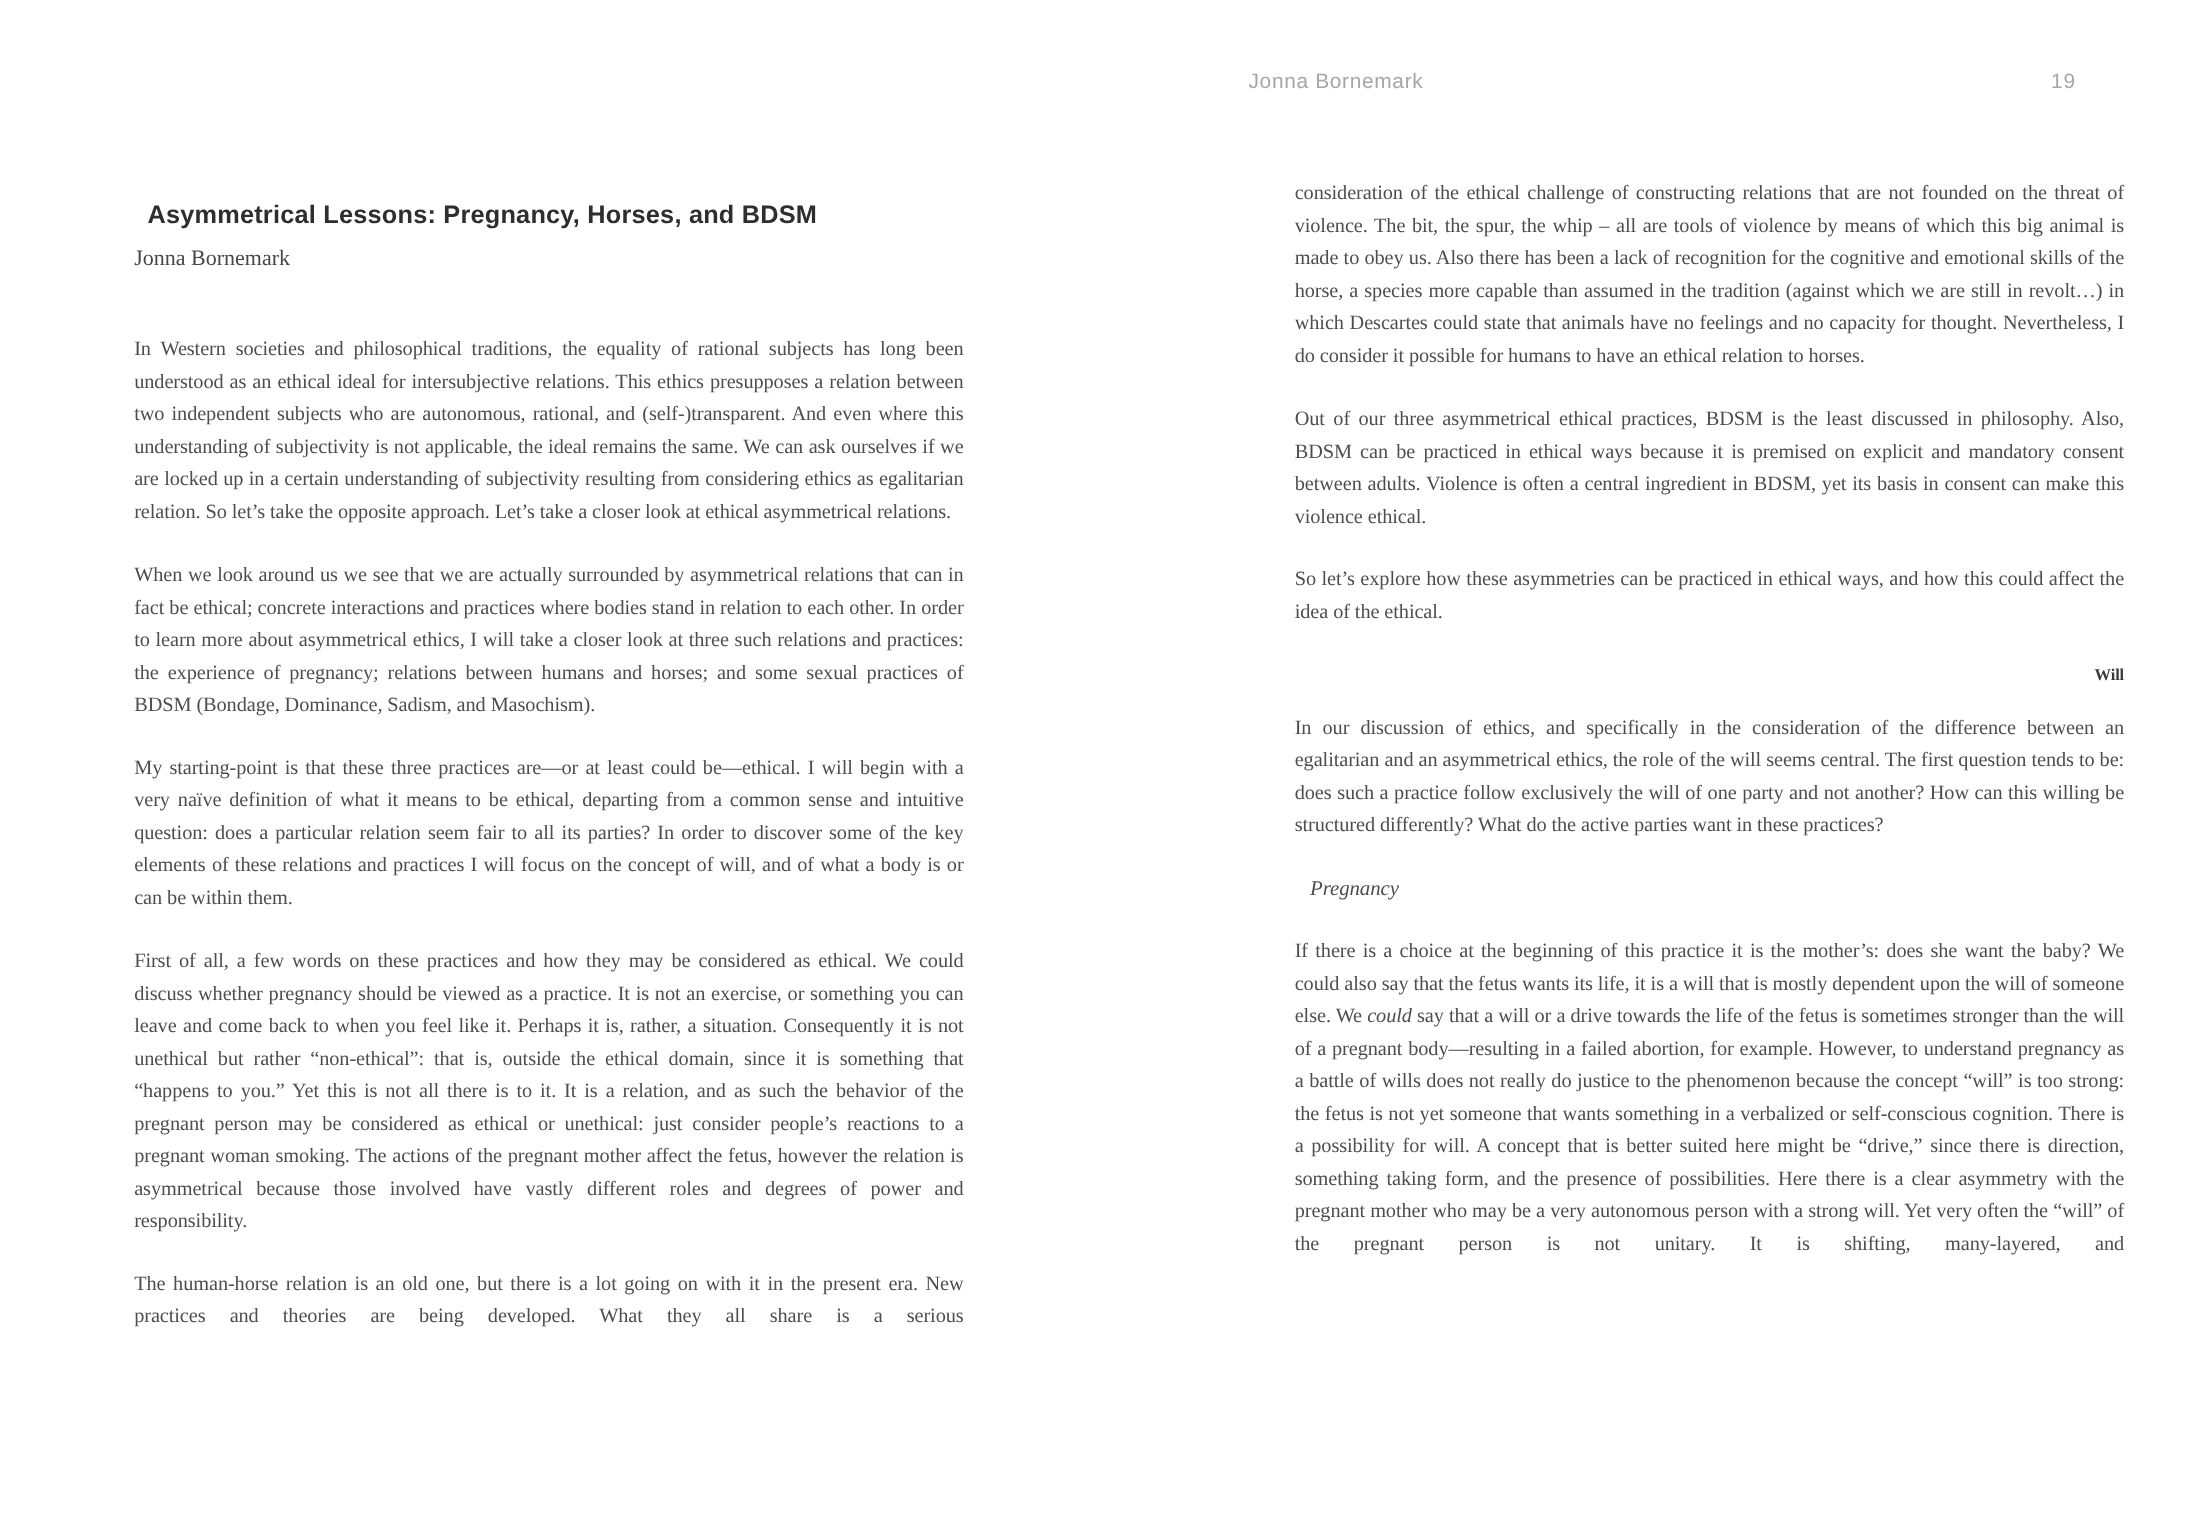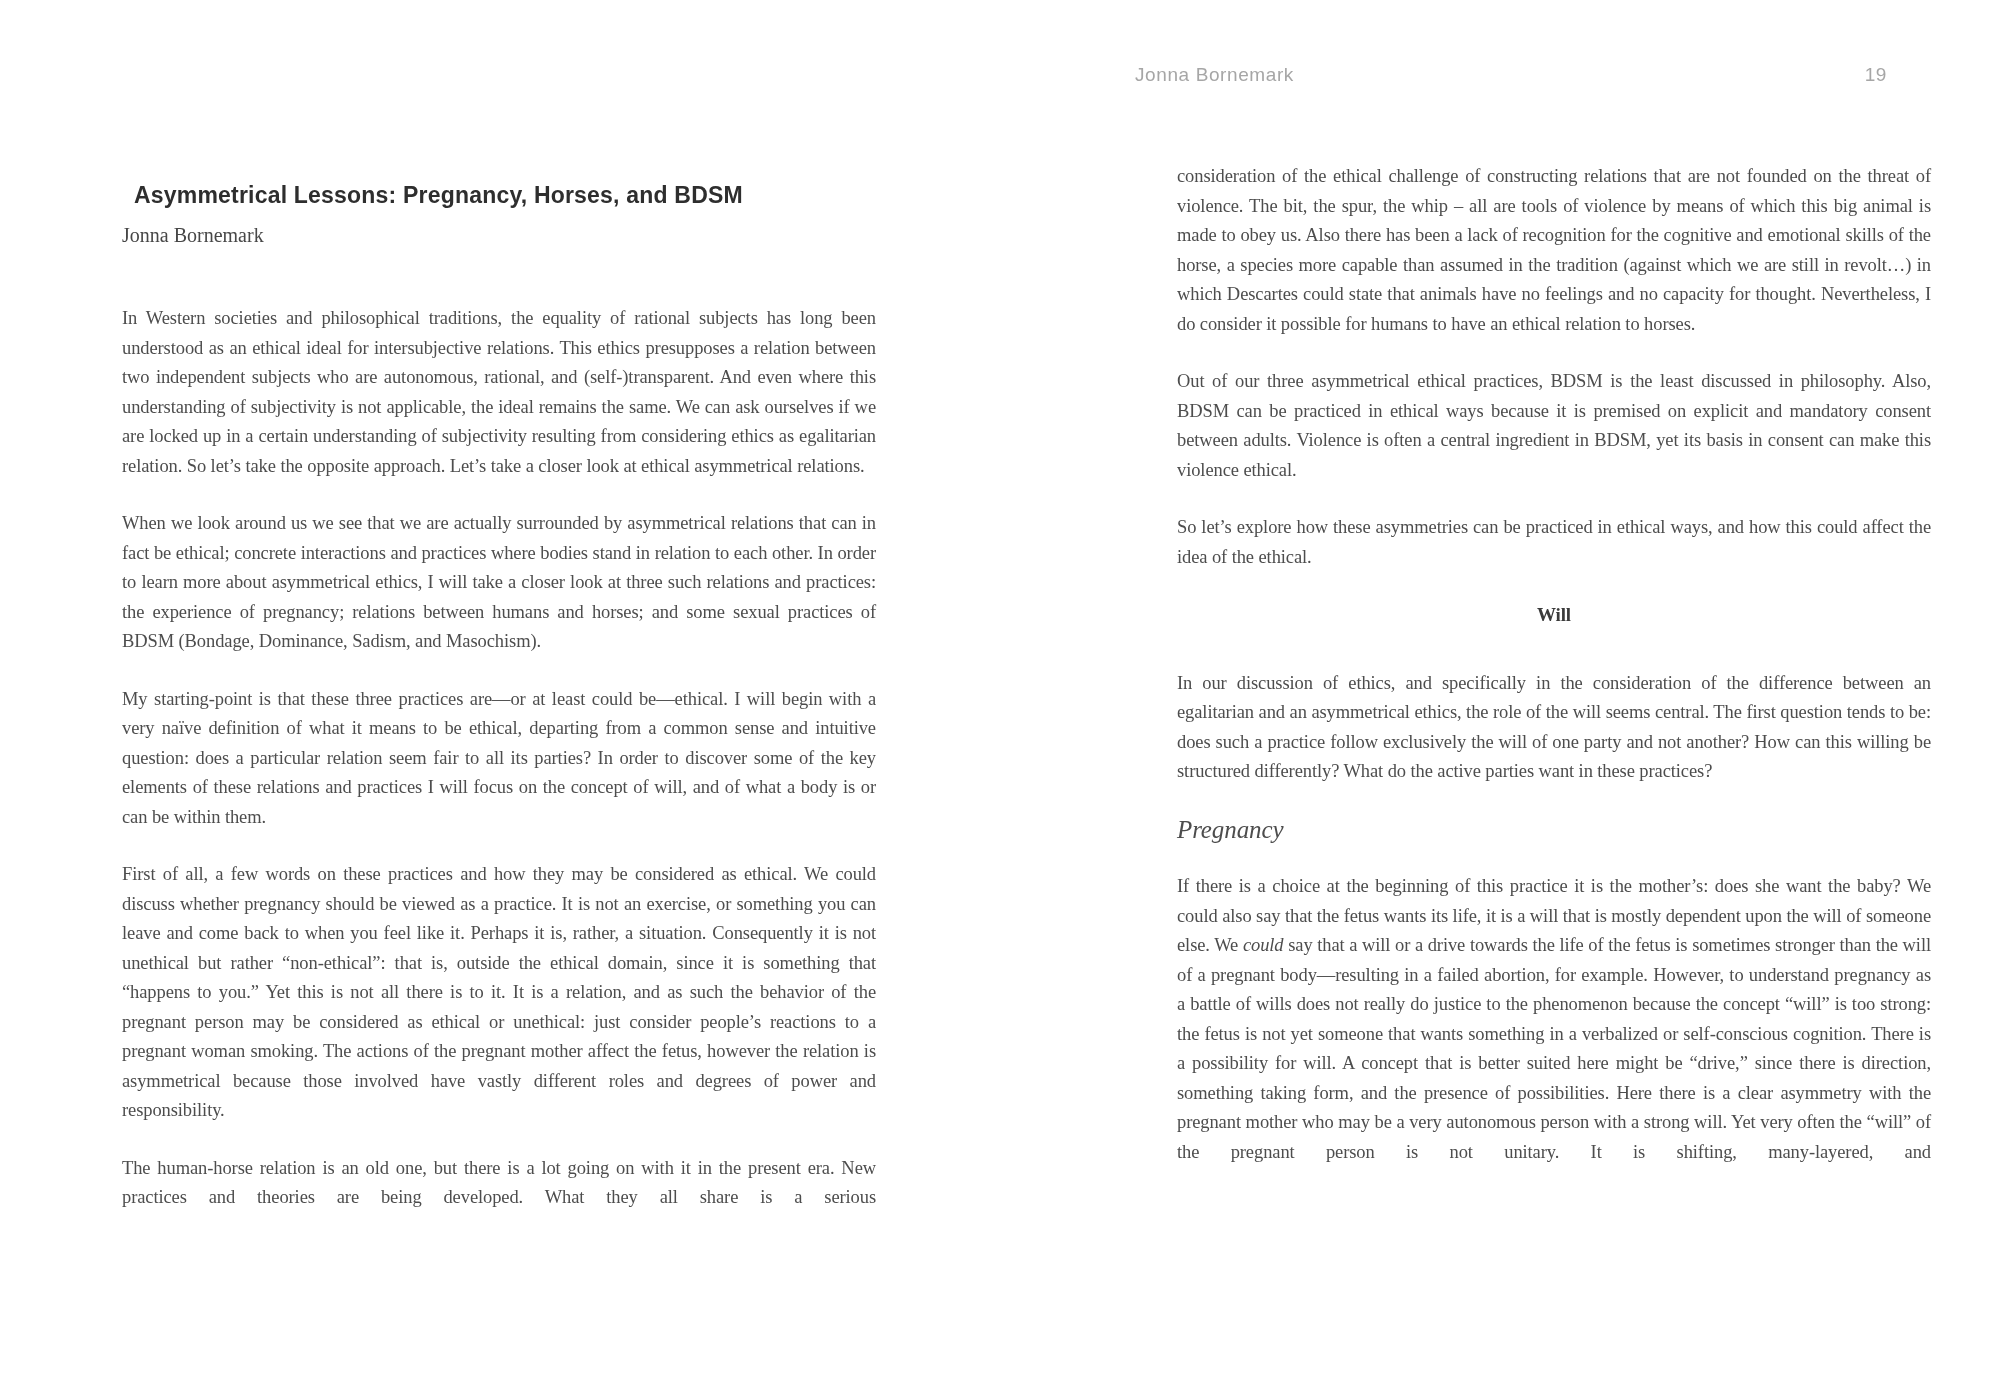--- a/index.html
+++ b/index.html
@@ -50,30 +50,30 @@
     letter-spacing: -0.1px;
     color: #4d4d4d;
   }
   .page-left .body-text { margin-top: 56px; }
   .body-text p.para { margin: 0 0 28px 0; }
   .body-text p.para:last-child { margin-bottom: 0; }
   .body-text p.para.continues { text-align-last: justify; }
   .section-heading {
     font-weight: 700;
     color: #3a3a3a;
-    margin: 0 0 39px 0;
-    font-size: 19px;
+    margin: 0 0 18px 0;
+    font-size: 15px;
     line-height: 29.5px;
-    text-align: center;
+    text-align: right;
   }
   .sub-heading {
     font-style: italic;
     color: #4d4d4d;
-    margin: 0 0 28px 0;
-    font-size: 25px;
+    margin: 0 0 28px 14px;
+    font-size: 19px;
     line-height: 29.5px;
     text-align: left;
   }
   .italic { font-style: italic; }
 </style>
 </head>
 <body>
 
 <div class="spread">
 

